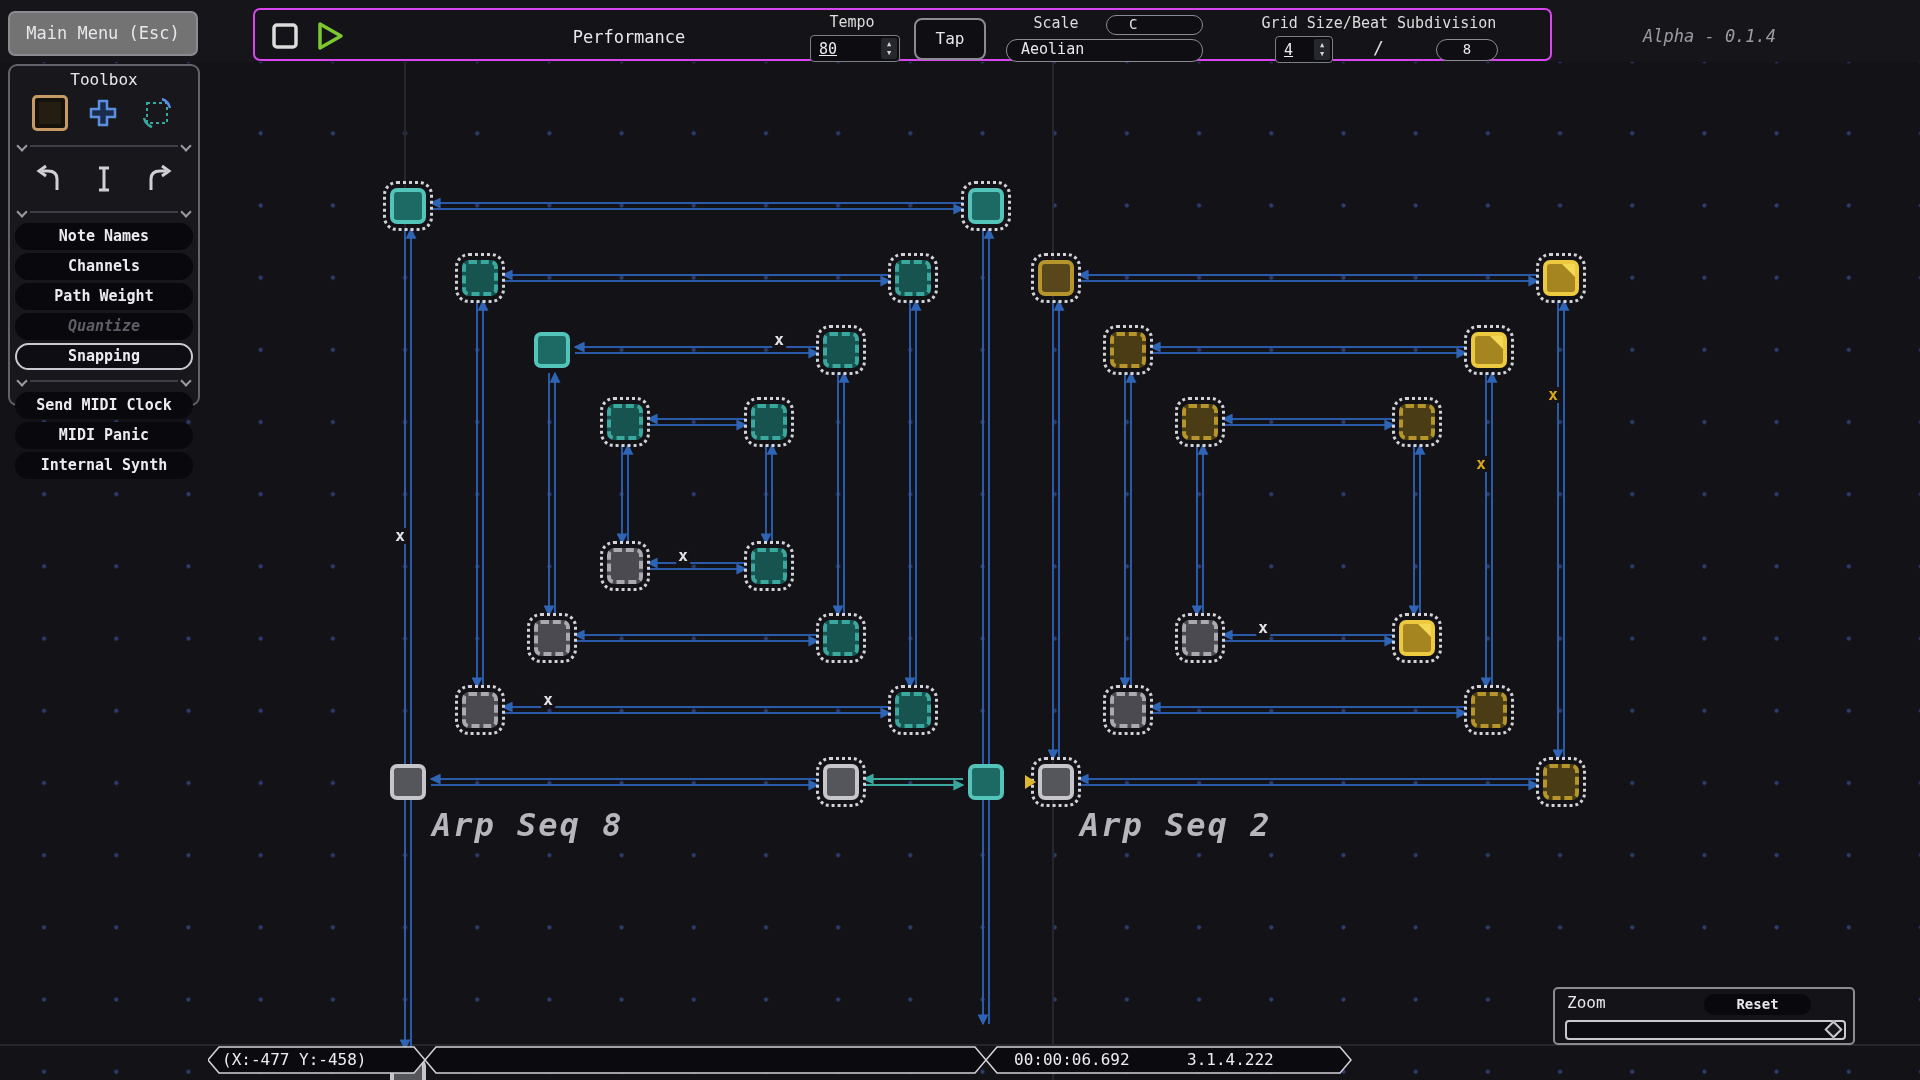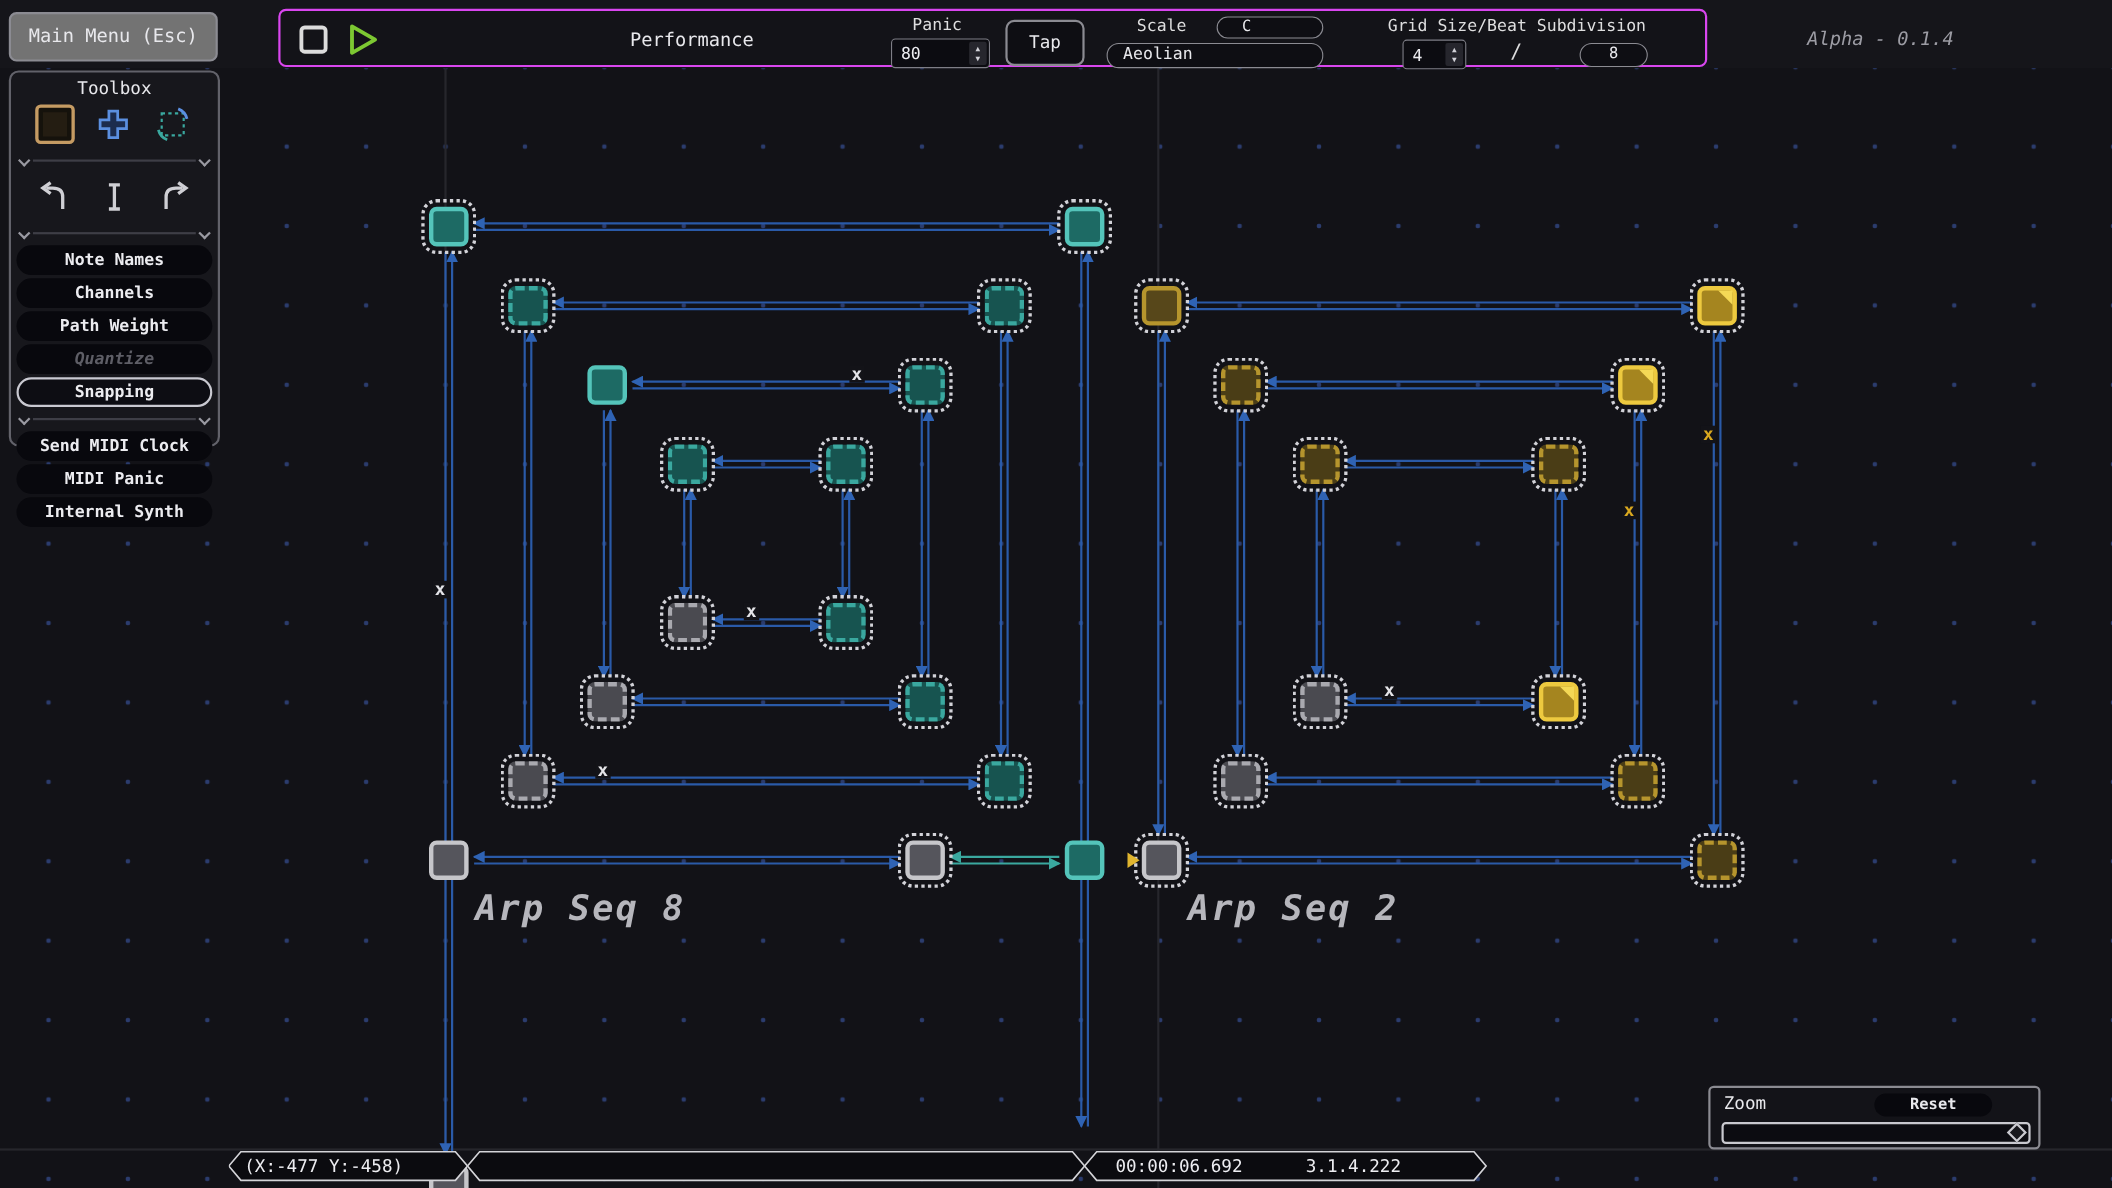--- a/index.html
+++ b/index.html
@@ -40,21 +40,21 @@
   #main-menu{position:absolute;left:8px;top:11px;width:190px;height:45px;line-height:41px;text-align:center;
     border:2px solid #8b8b92;border-radius:7px;background:#737373;font-size:17px;cursor:pointer;}
   #transport{position:absolute;left:253px;top:8px;width:1299px;height:53px;border:2px solid #d946ef;
     border-radius:7px;background:#131318;}
   #stop-btn{position:absolute;left:14px;top:10px;width:32px;height:32px;cursor:pointer;}
   #play-btn{position:absolute;left:56px;top:8px;width:36px;height:36px;cursor:pointer;}
   #perf-title{position:absolute;left:374px;top:17px;transform:translateX(-50%);font-size:17px;}
   #tempo-label{position:absolute;left:597px;top:3px;transform:translateX(-50%);font-size:15px;color:#dededf;}
   .input-wrap{position:absolute;background:#0c0c11;border:1.5px solid #7e7e86;border-radius:4px;}
   .input-wrap input{position:absolute;inset:0;width:100%;height:100%;background:transparent;border:none;
-    outline:none;color:#ededf1;font-family:inherit;font-size:15px;padding-left:8px;}
+    outline:none;color:#ededf1;font-family:inherit;font-size:15px;padding-left:8px;text-decoration:underline;}
   #tempo-wrap{left:555px;top:25px;width:90px;height:27px;}
   #grid-size-wrap{left:1020px;top:26px;width:58px;height:27px;}
   .spinner{position:absolute;right:2px;top:2px;bottom:2px;width:16px;background:#26262d;border-radius:2px;
     display:flex;flex-direction:column;align-items:center;justify-content:center;gap:1px;font-size:7px;
     color:#d2d2d8;cursor:pointer;z-index:2;}
   #tap-btn{position:absolute;left:659px;top:8px;width:72px;height:42px;line-height:38px;text-align:center;
     border:2px solid #8b8b92;border-radius:8px;background:#0e0e13;font-size:16px;cursor:pointer;}
   #scale-label{position:absolute;left:772px;top:4px;width:58px;text-align:center;font-size:15px;color:#dededf;}
   #scale-root{position:absolute;left:851px;top:5px;width:97px;height:20px;line-height:16px;
     border:1.5px solid #8b8b92;border-radius:10px;background:#0e0e13;padding-left:22px;font-size:14px;cursor:pointer;}
@@ -225,21 +225,21 @@
         <rect x="5" y="5" width="22" height="22" rx="3" fill="none" stroke="#dcdcdc" stroke-width="3.5"></rect>
       </svg>
     </div>
     <div id="play-btn">
       <svg width="36" height="36">
         <path d="M9 6 L30 18 L9 30 Z" fill="none" stroke="#7dc832" stroke-width="3.5" stroke-linejoin="round"></path>
       </svg>
     </div>
     <div id="perf-title">Performance</div>
 
-    <div id="tempo-label">Panic</div>
+    <div id="tempo-label">Tempo</div>
     <div class="input-wrap" id="tempo-wrap">
       <input value="80" style="">
       <div class="spinner">
         <span>▲</span>
         <span>▼</span>
       </div>
     </div>
     <div id="tap-btn">Tap</div>
 
     <div id="scale-label">Scale</div>

